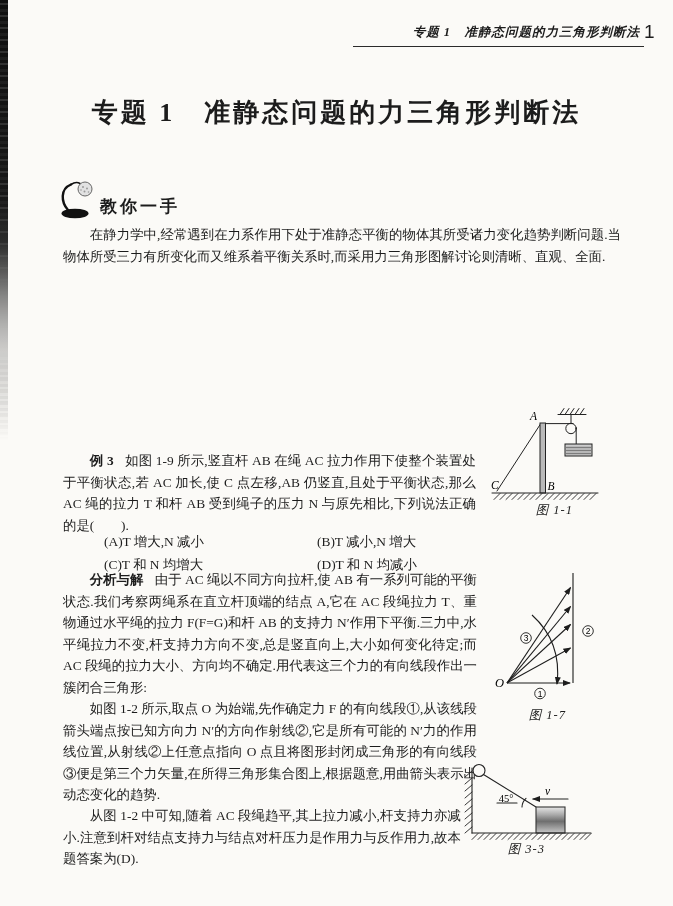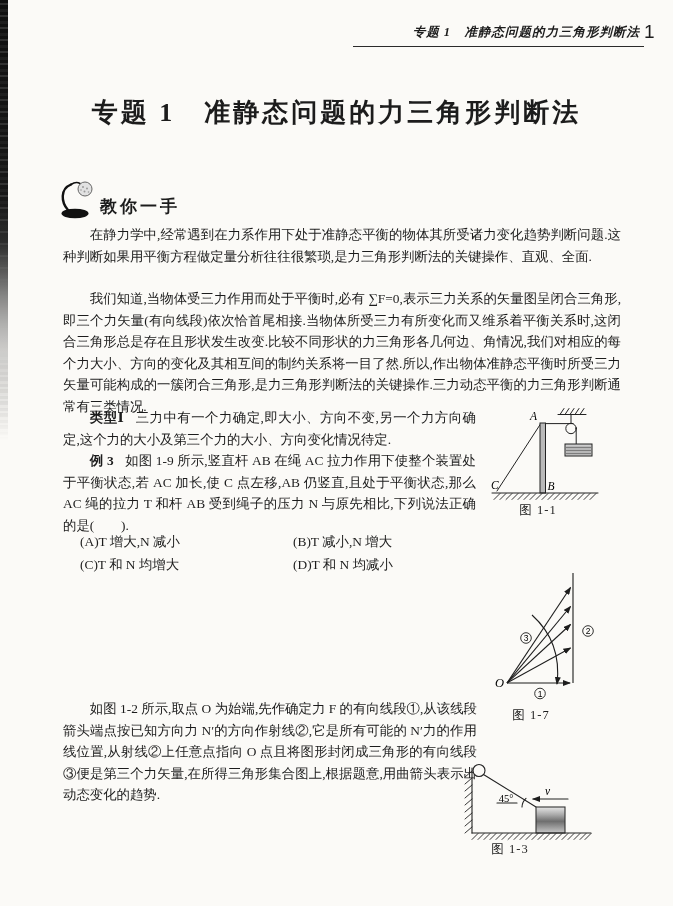--- a/index.html
+++ b/index.html
@@ -21,21 +21,21 @@
   
   .doc-title{left:63px;top:95px;width:547px;text-align:center;font-weight:bold;font-size:26px;letter-spacing:3px;}
   
   .teach-label{left:100px;top:195px;font-size:17px;font-weight:800;letter-spacing:3px;text-align:center;}
   
   .para{position:absolute;font-size:13.4px;line-height:21.5px;text-align:justify;}
   .indent{text-indent:2em;}
   .plabel{font-weight:bold;margin-right:.85em;}
   .opt{position:absolute;font-size:13.4px;white-space:nowrap;}
   
-  .fig-caption{position:absolute;width:70px;text-align:center;font-size:12.5px;letter-spacing:1px;}
+  .fig-caption{position:absolute;width:70px;text-align:right;font-size:12.5px;letter-spacing:1px;font-style:italic;}
   svg{overflow:visible;}
   svg text{font-family:"Liberation Serif","DejaVu Serif",serif;}
   .flabel{font-style:italic;font-size:11.5px;}
   .digit{font-size:8.5px;font-family:"Liberation Sans","DejaVu Sans",sans-serif;}
 </style>
 </head>
 <body>
 
 <div class="page">
 
@@ -69,39 +69,39 @@
     <path d="M13,4.5 Q18,1 22,3.5" fill="none" stroke="#111" stroke-width="1.6" stroke-linecap="round"></path>
     <circle cx="27" cy="9" r="7" fill="#e2e2e2" stroke="#666" stroke-width="1"></circle>
     <circle cx="25" cy="7" r="1" fill="#9a9a9a"></circle>
     <circle cx="29" cy="8.5" r="1" fill="#9a9a9a"></circle>
     <circle cx="26.5" cy="11.5" r="1" fill="#9a9a9a"></circle>
     <circle cx="30.5" cy="12" r="0.8" fill="#9a9a9a"></circle>
     <circle cx="23" cy="10" r="0.8" fill="#9a9a9a"></circle>
   </svg>
   <div class="abs teach-label">教你一手</div>
 
-  <div class="para indent" style="left:63px;top:224px;width:558px;">在静力学中,经常遇到在力系作用下处于准静态平衡的物体其所受诸力变化趋势判断问题.这种判断如果用平衡方程做定量分析往往很繁琐,是力三角形判断法的关键操作、直观、全面.</div>
-  <div class="para indent" style="left:63px;top:288px;width:558px;">我们知道,当物体受三力作用而处于平衡时,必有 ∑F=0,表示三力关系的矢量图呈闭合三角形,即三个力矢量(有向线段)依次恰首尾相接.当物体所受三力有所变化而又维系着平衡关系时,这闭合三角形总是存在且形状发生改变.比较不同形状的力三角形各几何边、角情况,我们对相应的每个力大小、方向的变化及其相互间的制约关系将一目了然.所以,作出物体准静态平衡时所受三力矢量可能构成的一簇闭合三角形,是力三角形判断法的关键操作.三力动态平衡的力三角形判断通常有三类情况.</div>
-
-  <div class="para indent" style="left:63px;top:407px;width:413px;">
-    <b class="plabel">类型Ⅰ</b><span>三力中有一个力确定,即大小、方向不变,另一个力方向确定,这个力的大小及第三个力的大小、方向变化情况待定.</span>
-  </div>
+  <div class="para indent" style="left:63px;top:224px;width:558px;">在静力学中,经常遇到在力系作用下处于准静态平衡的物体其所受诸力变化趋势判断问题.当物体所受三力有所变化而又维系着平衡关系时,而采用力三角形图解讨论则清晰、直观、全面.</div>
+
 
   <div class="para indent" style="left:63px;top:450px;width:413px;">
     <b class="plabel">例 3</b><span>如图 1-9 所示,竖直杆 AB 在绳 AC 拉力作用下使整个装置处于平衡状态,若 AC 加长,使 C 点左移,AB 仍竖直,且处于平衡状态,那么 AC 绳的拉力 T 和杆 AB 受到绳子的压力 N 与原先相比,下列说法正确的是(　　).</span>
   </div>
 
-  <div class="abs" style="left:80px;top:533px;width:380px;height:46px;font-family:Liberation Serif, serif;">
+  <div class="abs" style="left:104px;top:533px;width:380px;height:46px;font-family:Liberation Serif, serif;">
     <span class="opt" style="left:0;top:0;">(A)T 增大,N 减小</span>
     <span class="opt" style="left:213px;top:0;">(B)T 减小,N 增大</span>
     <span class="opt" style="left:0;top:22.5px;">(C)T 和 N 均增大</span>
     <span class="opt" style="left:213px;top:22.5px;">(D)T 和 N 均减小</span>
   </div>
 
+  <div class="para indent" style="left:63px;top:569px;width:414px;">
+    <b class="plabel">分析与解</b><span>由于 AC 绳以不同方向拉杆,使 AB 有一系列可能的平衡状态.我们考察两绳系在直立杆顶端的结点 A,它在 AC 段绳拉力 T、重物通过水平绳的拉力 F(F=G)和杆 AB 的支持力 N′作用下平衡.三力中,水平绳拉力不变,杆支持力方向不变,总是竖直向上,大小如何变化待定;而 AC 段绳的拉力大小、方向均不确定.用代表这三个力的有向线段作出一簇闭合三角形:</span>
+  </div>
   <div class="para indent" style="left:63px;top:698px;width:414px;">如图 1-2 所示,取点 O 为始端,先作确定力 F 的有向线段①,从该线段箭头端点按已知方向力 N′的方向作射线②,它是所有可能的 N′力的作用线位置,从射线②上任意点指向 O 点且将图形封闭成三角形的有向线段③便是第三个力矢量,在所得三角形集合图上,根据题意,用曲箭头表示出动态变化的趋势.</div>
+  <div class="para indent" style="left:63px;top:805px;width:398px;">从图 1-2 中可知,随着 AC 段绳趋平,其上拉力减小,杆支持力亦减小.注意到杆对结点支持力与结点对杆压力是作用力与反作用力,故本题答案为(D).</div>
 
   <svg class="abs" style="left:490px;top:402px;" width="112" height="100" viewBox="0 0 112 100" stroke-linecap="round">
     <g stroke="#222" stroke-width="1">
 
       <line x1="68" y1="12.5" x2="96" y2="12.5"></line>
       <line x1="70" y1="12.5" x2="74" y2="6.5"></line>
       <line x1="75" y1="12.5" x2="79" y2="6.5"></line>
       <line x1="80" y1="12.5" x2="84" y2="6.5"></line>
       <line x1="85" y1="12.5" x2="89" y2="6.5"></line>
       <line x1="90" y1="12.5" x2="94" y2="6.5"></line>
@@ -214,15 +214,15 @@
           <line x1="108" y1="88.5" x2="102" y2="94.5"></line>
         <line x1="114" y1="88.5" x2="108" y2="94.5"></line>
           <line x1="120" y1="88.5" x2="114" y2="94.5"></line>
         <line x1="126" y1="88.5" x2="120" y2="94.5"></line>
           <line x1="131" y1="88.5" x2="125" y2="94.5"></line>
       </g>
     </g>
     <text x="46" y="57" text-anchor="middle" style="font-size:10.5px">45°</text>
     <text class="flabel" x="85" y="50">v</text>
   </svg>
-  <div class="fig-caption" style="left:475px;top:841px;">图 1-3</div>
+  <div class="fig-caption" style="left:475px;top:841px;">图 3-3</div>
 
 </div>
 
 </body></html>

